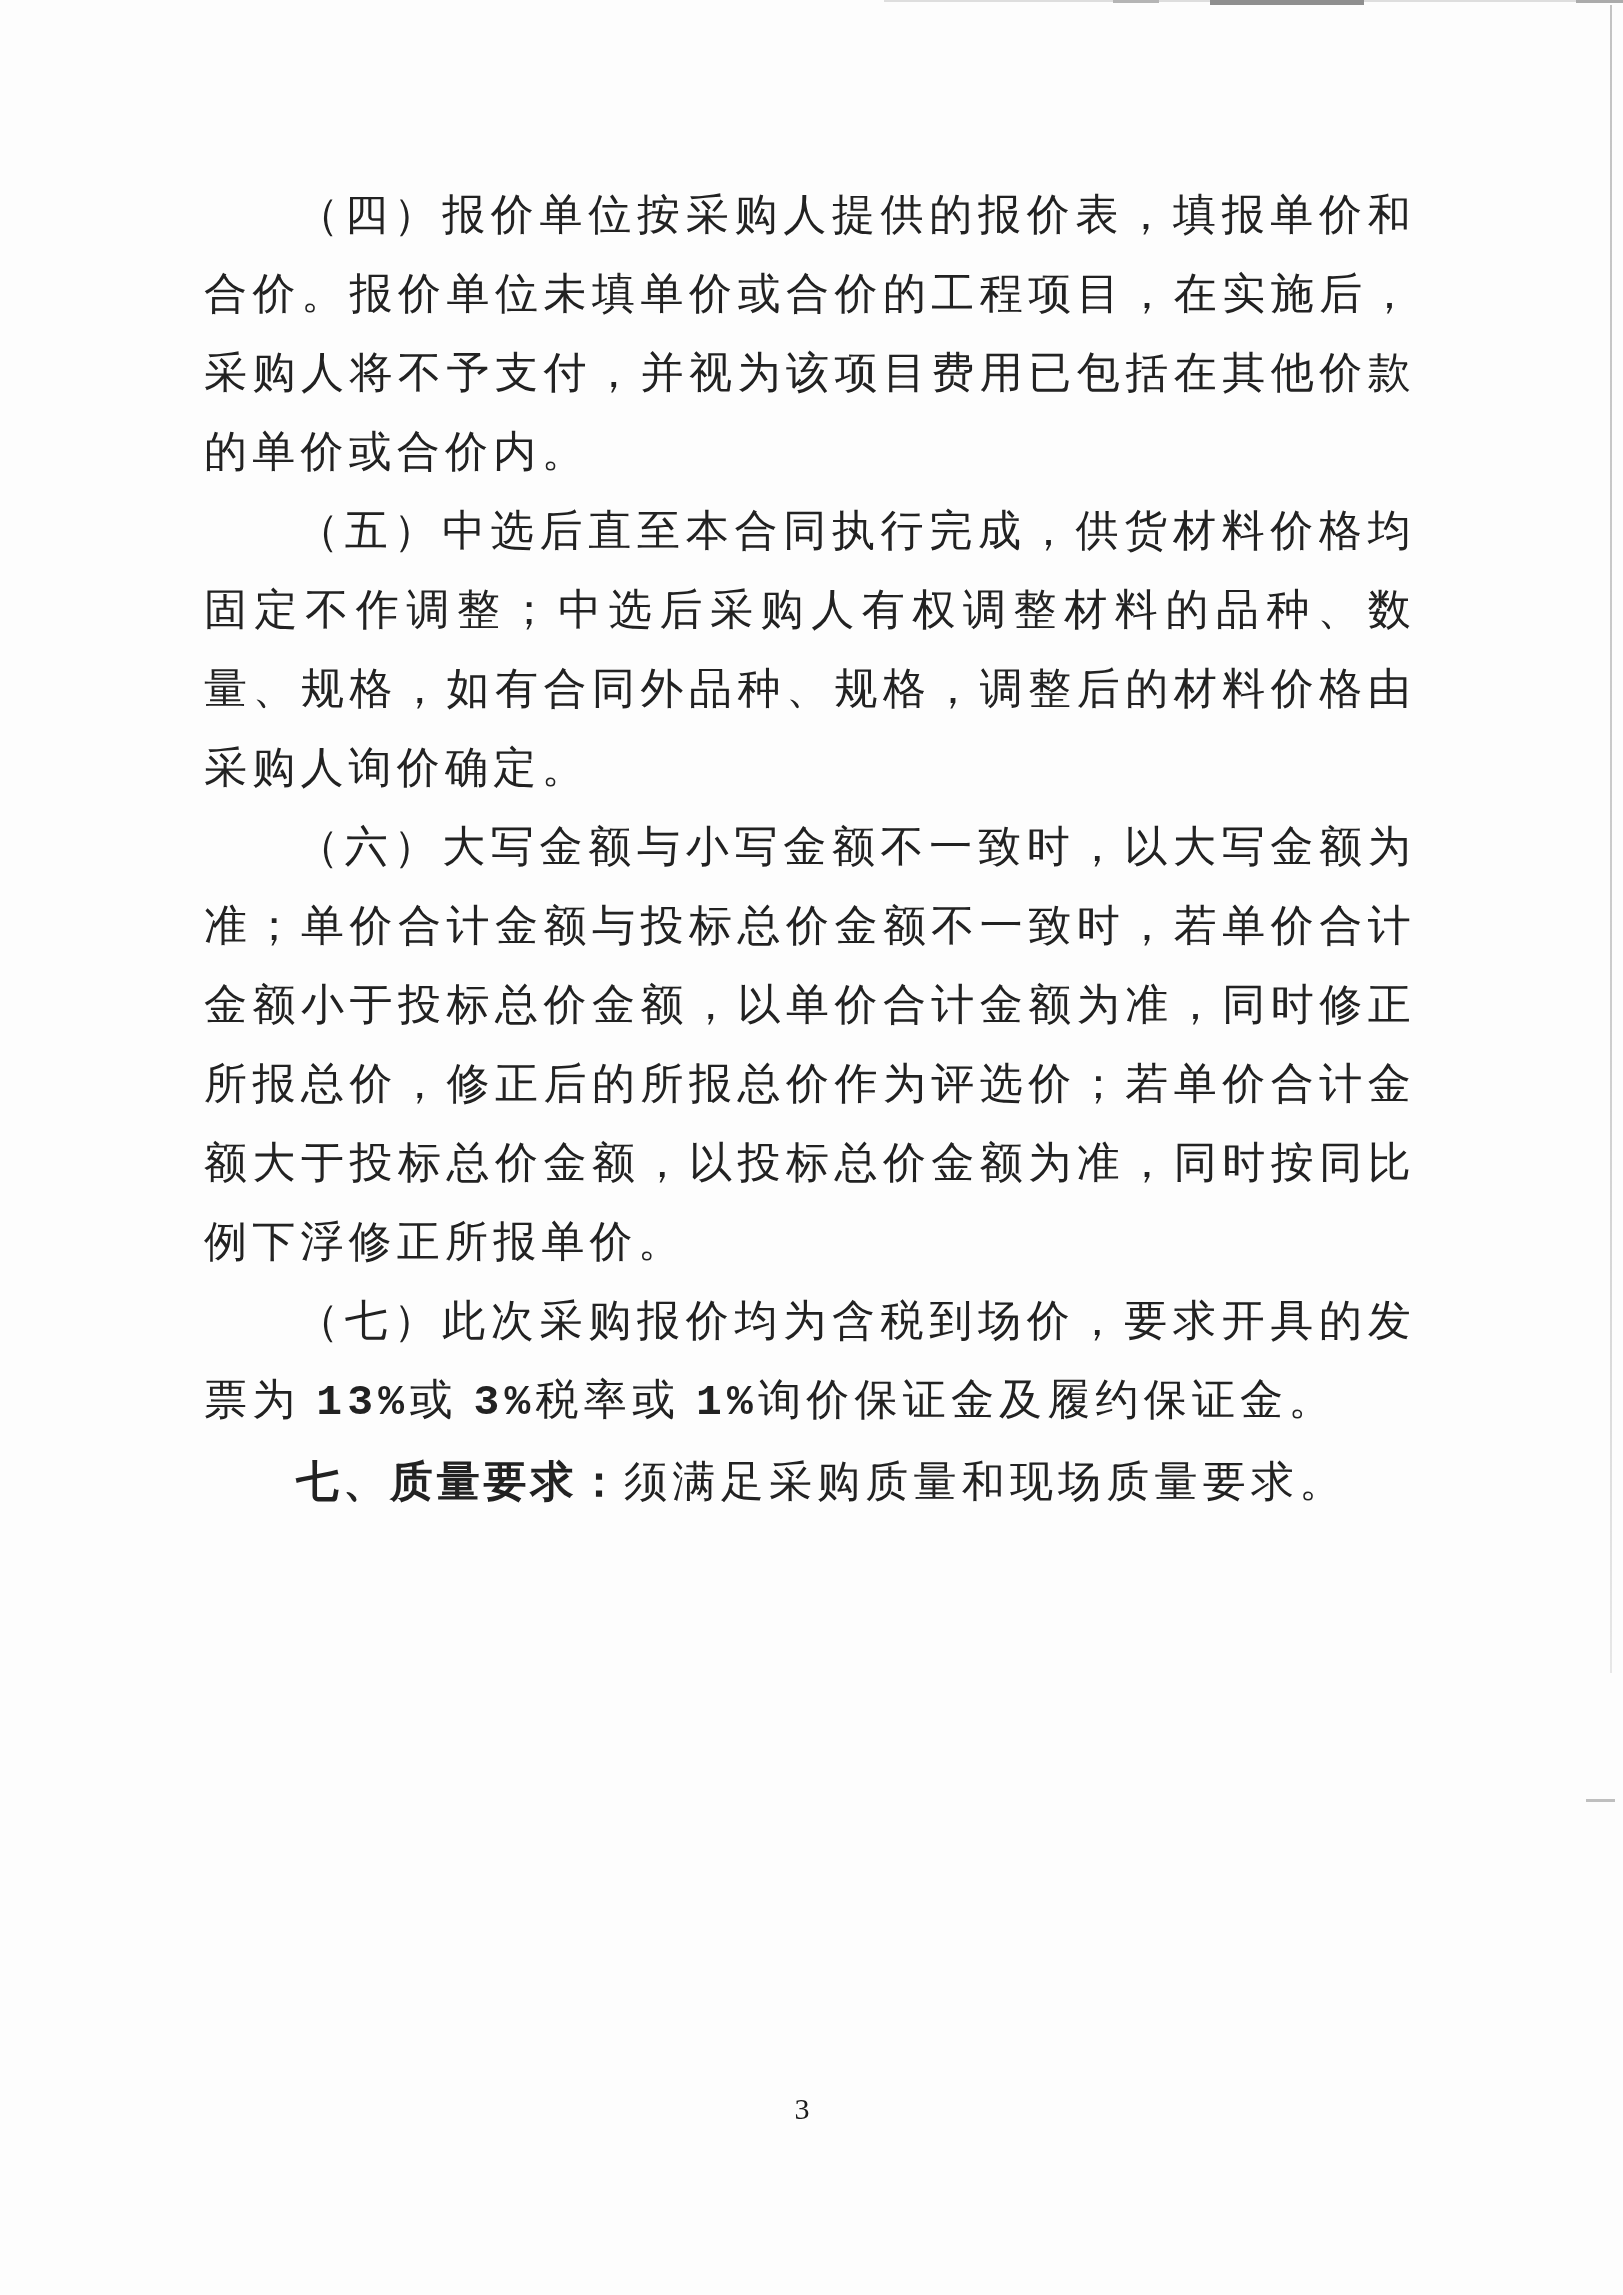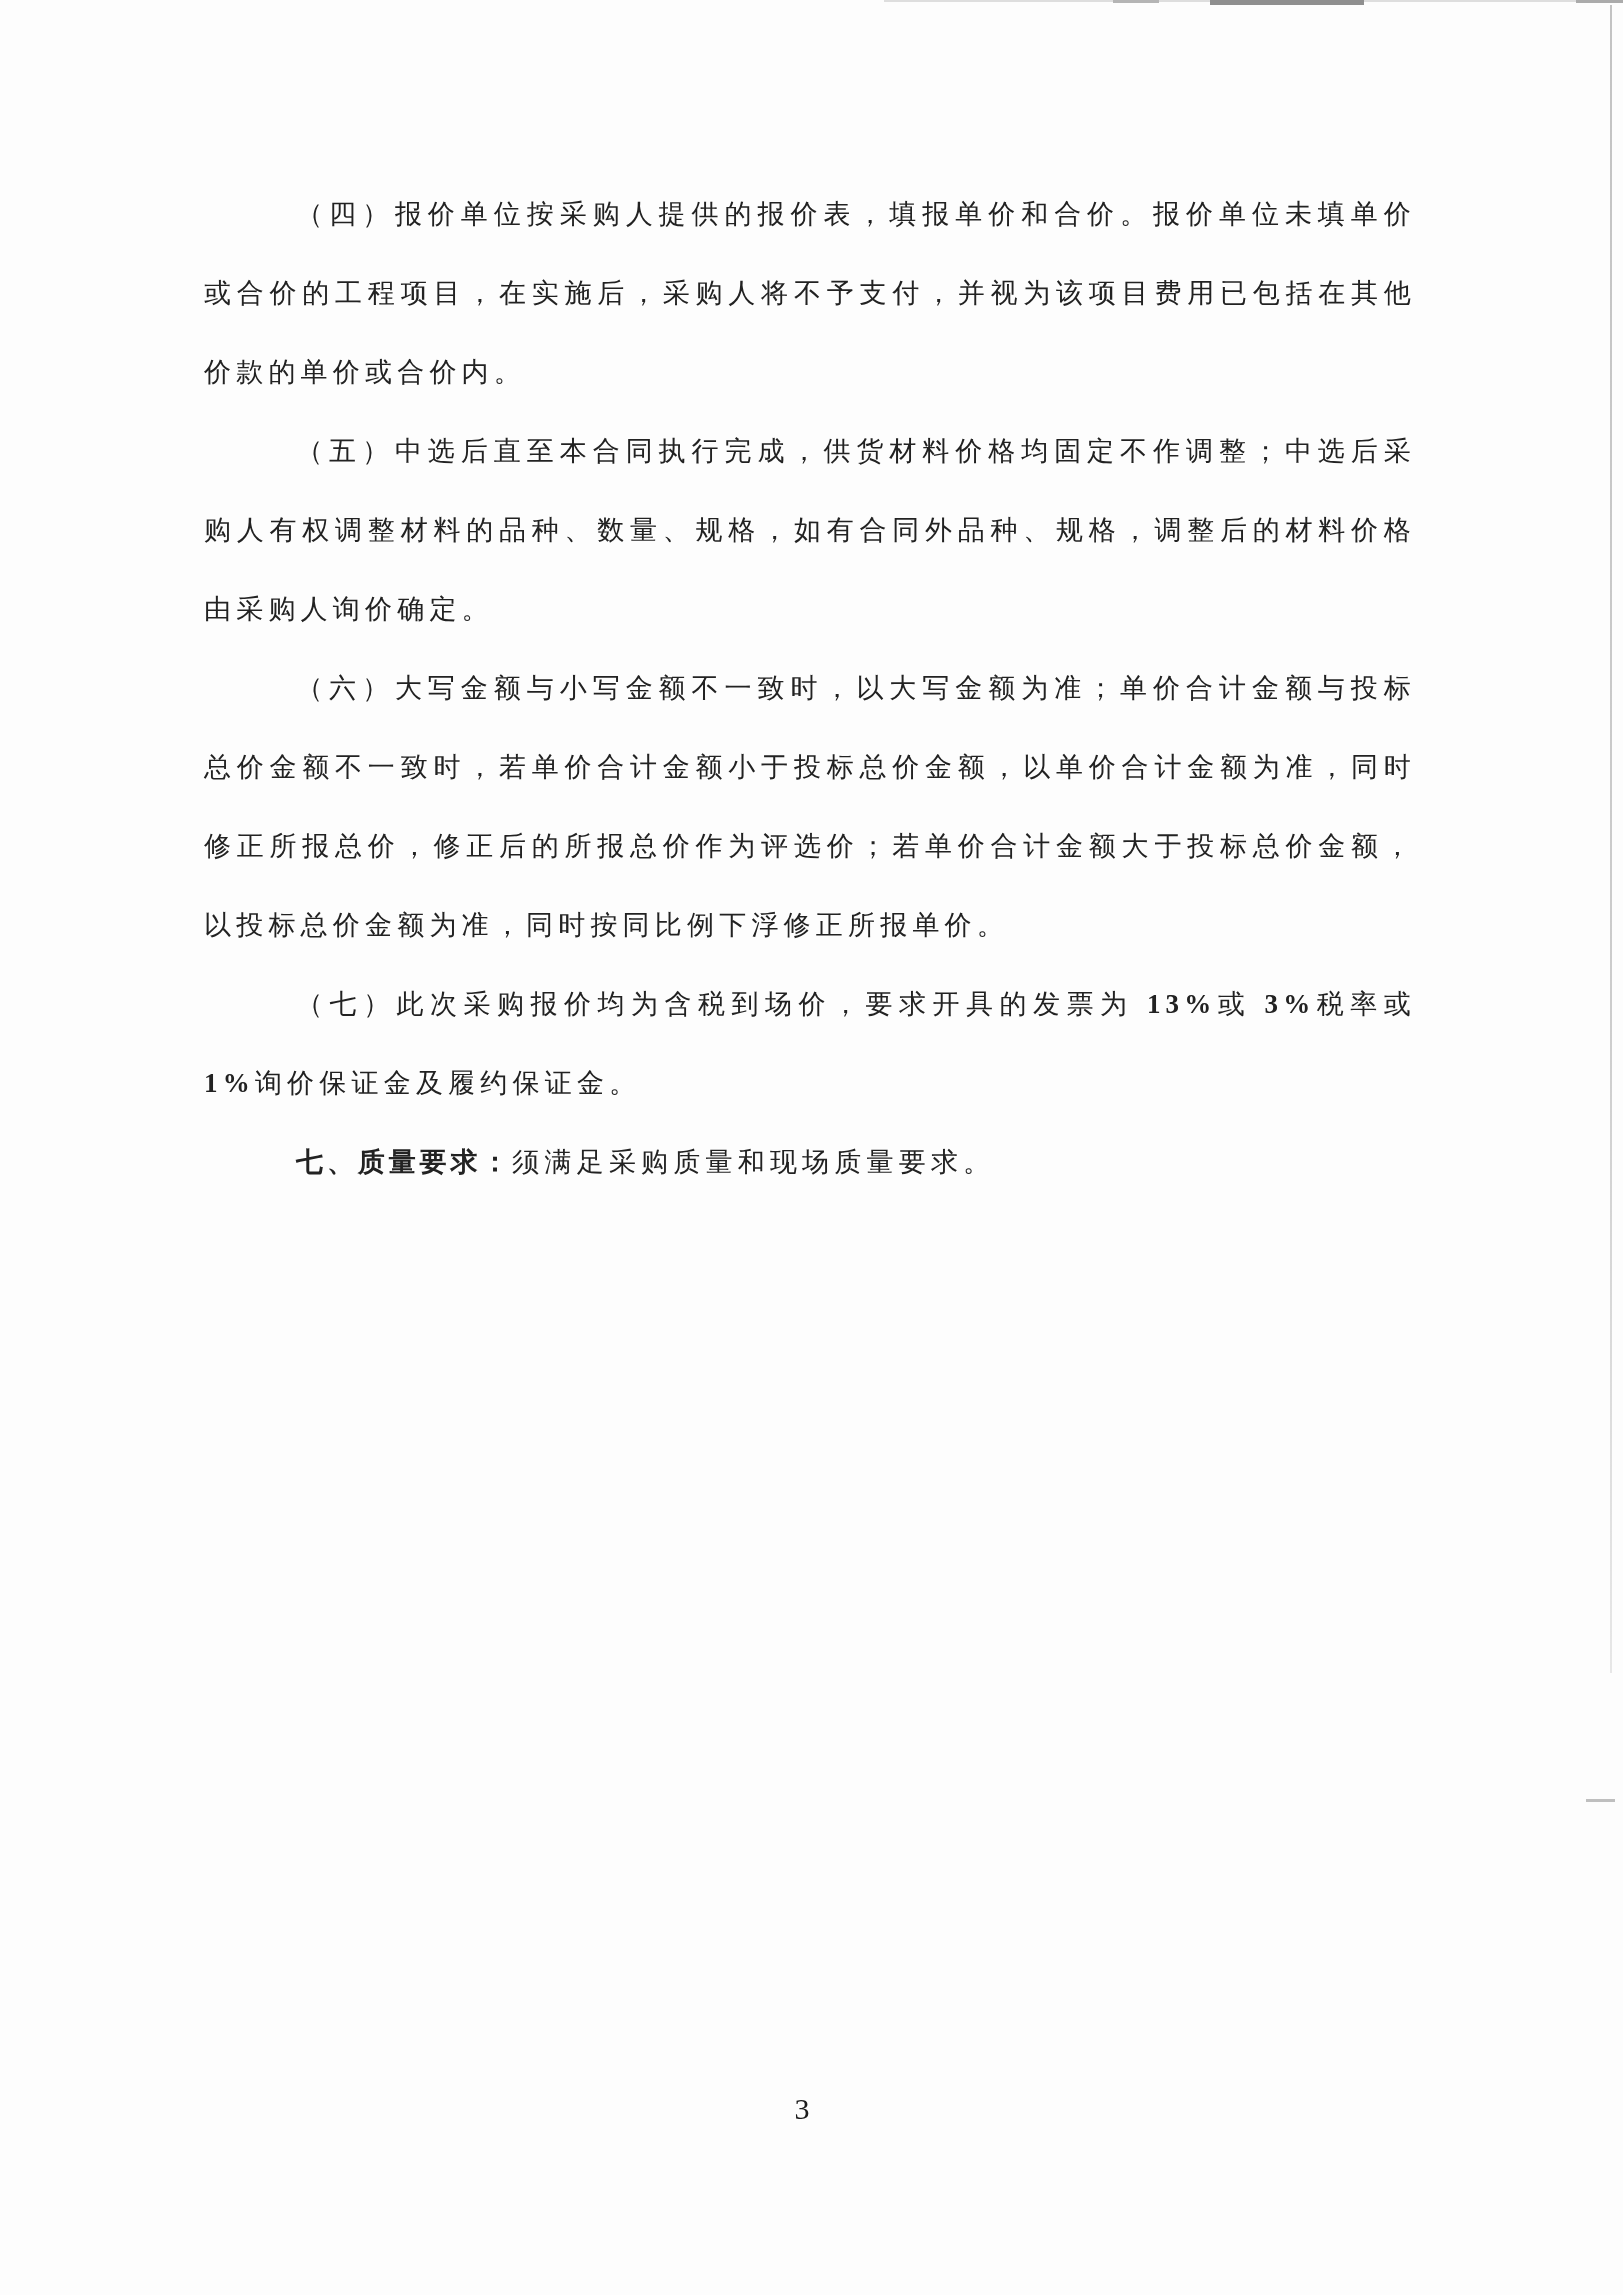--- a/index.html
+++ b/index.html
@@ -14,32 +14,32 @@
     overflow: hidden;
     background: #fdfdfd;
     font-family: "Liberation Serif", "DejaVu Serif", serif;
   }
   .doc {
     position: absolute;
     left: 204px;
     top: 175px;
     width: 1212px;
     color: #222222;
-    font-size: 27px;
+    font-size: 43px;
     line-height: 79px;
     letter-spacing: 5.2px;
     text-align: justify;
   }
   .para {
     margin: 0;
     padding: 0;
     text-indent: 92px;
   }
   .para span { font-weight: 400; }
-  .para span.b { font-weight: 700; }
+  .para span.b { font-weight: 700; font-family: Liberation Mono, monospace; }
   .heading span.b {
     font-family: "Liberation Sans", "DejaVu Sans", sans-serif;
     letter-spacing: 3.9px;
     margin-top: 48px;
   }
   .pagenum {
     position: absolute;
     top: 2092px;
     left: 0;
     width: 1604px;

